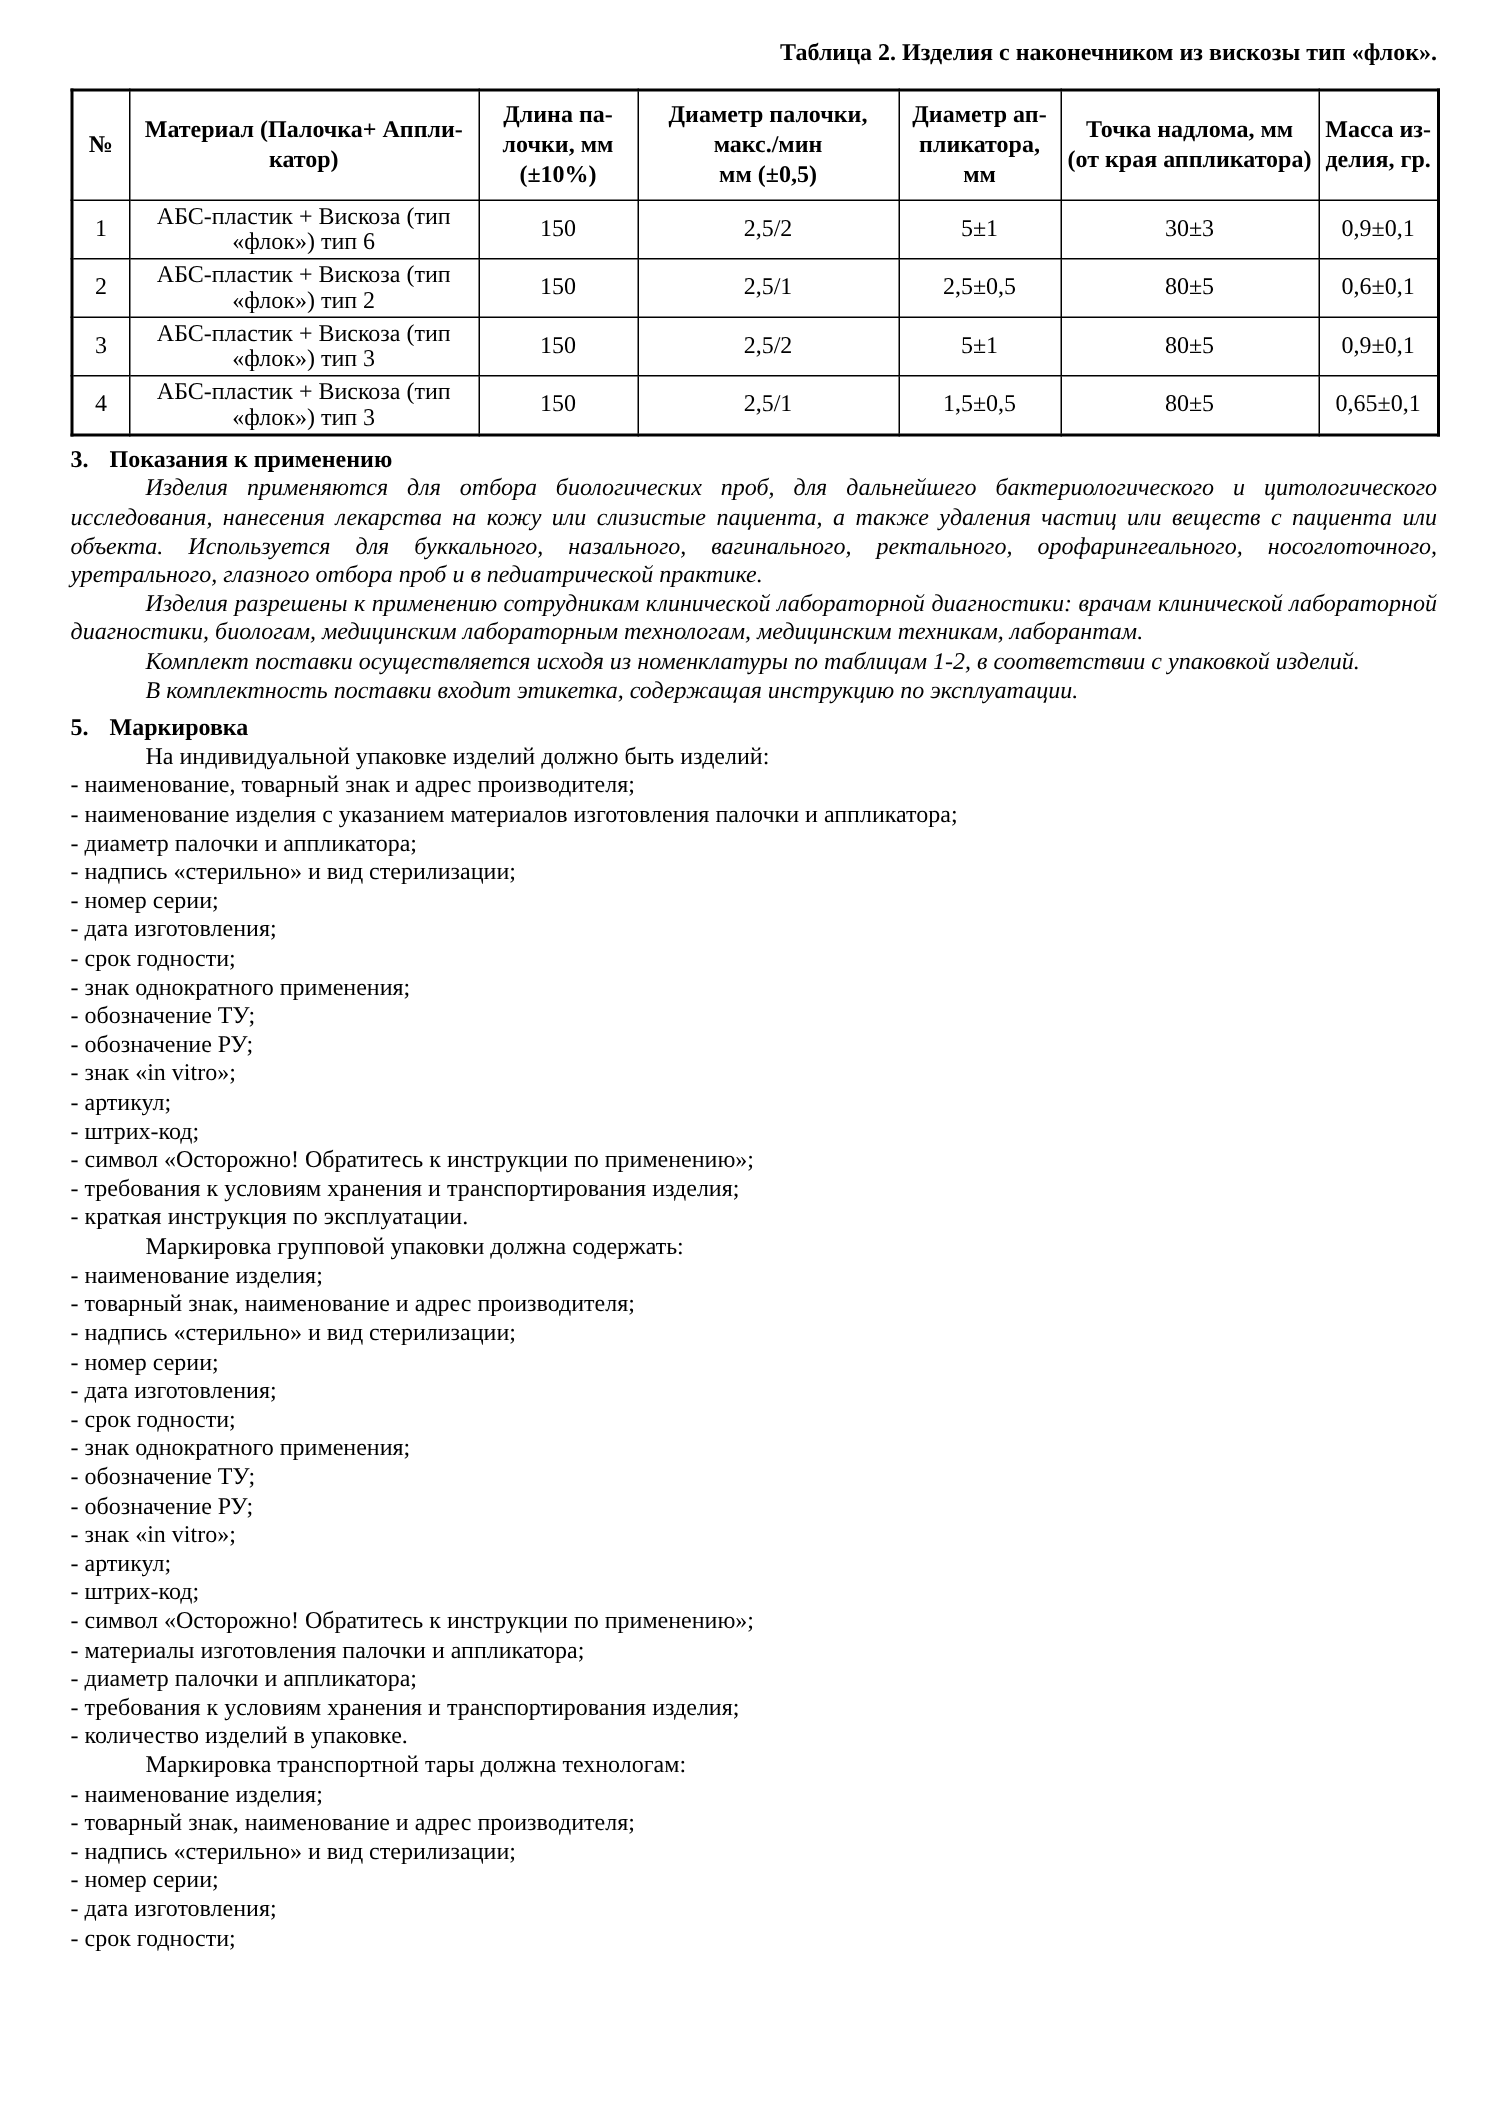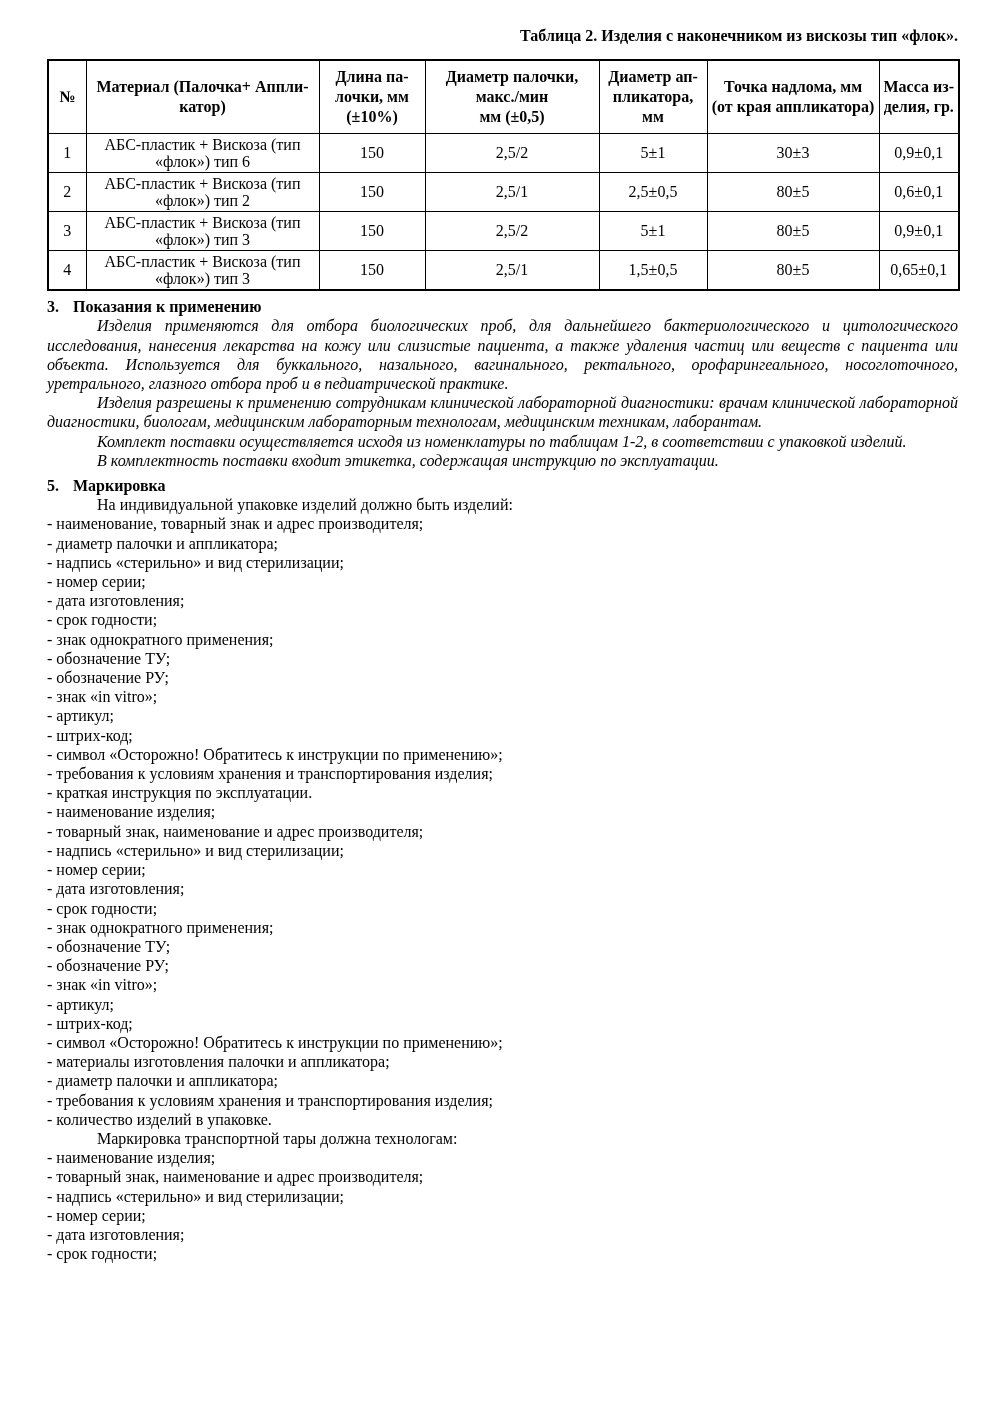--- a/index.html
+++ b/index.html
@@ -154,35 +154,37 @@
   <p class="para">Изделия разрешены к применению сотрудникам клинической лабораторной диагностики: врачам клинической лабораторной диагностики, биологам, медицинским лабораторным технологам, медицинским техникам, лаборантам.</p>
 
   <p class="para">Комплект поставки осуществляется исходя из номенклатуры по таблицам 1-2, в соответствии с упаковкой изделий.</p>
   <p class="para">В комплектность поставки входит этикетка, содержащая инструкцию по эксплуатации.</p>
 
   <div class="section-heading">
     <span class="hnum">5.</span><span>Маркировка</span>
   </div>
   <p class="intro-line">На индивидуальной упаковке изделий должно быть изделий:</p>
   <div class="list-item">- наименование, товарный знак и адрес производителя;</div>
+  <div class="list-item">- наименование изделия с указанием материалов изготовления палочки и аппликатора;</div>
   <div class="list-item">- диаметр палочки и аппликатора;</div>
   <div class="list-item">- надпись «стерильно» и вид стерилизации;</div>
   <div class="list-item">- номер серии;</div>
   <div class="list-item">- дата изготовления;</div>
   <div class="list-item">- срок годности;</div>
   <div class="list-item">- знак однократного применения;</div>
   <div class="list-item">- обозначение ТУ;</div>
   <div class="list-item">- обозначение РУ;</div>
   <div class="list-item">- знак «in vitro»;</div>
   <div class="list-item">- артикул;</div>
   <div class="list-item">- штрих-код;</div>
   <div class="list-item">- символ «Осторожно! Обратитесь к инструкции по применению»;</div>
   <div class="list-item">- требования к условиям хранения и транспортирования изделия;</div>
   <div class="list-item">- краткая инструкция по эксплуатации.</div>
 
+  <p class="intro-line">Маркировка групповой упаковки должна содержать:</p>
   <div class="list-item">- наименование изделия;</div>
   <div class="list-item">- товарный знак, наименование и адрес производителя;</div>
   <div class="list-item">- надпись «стерильно» и вид стерилизации;</div>
   <div class="list-item">- номер серии;</div>
   <div class="list-item">- дата изготовления;</div>
   <div class="list-item">- срок годности;</div>
   <div class="list-item">- знак однократного применения;</div>
   <div class="list-item">- обозначение ТУ;</div>
   <div class="list-item">- обозначение РУ;</div>
   <div class="list-item">- знак «in vitro»;</div>

